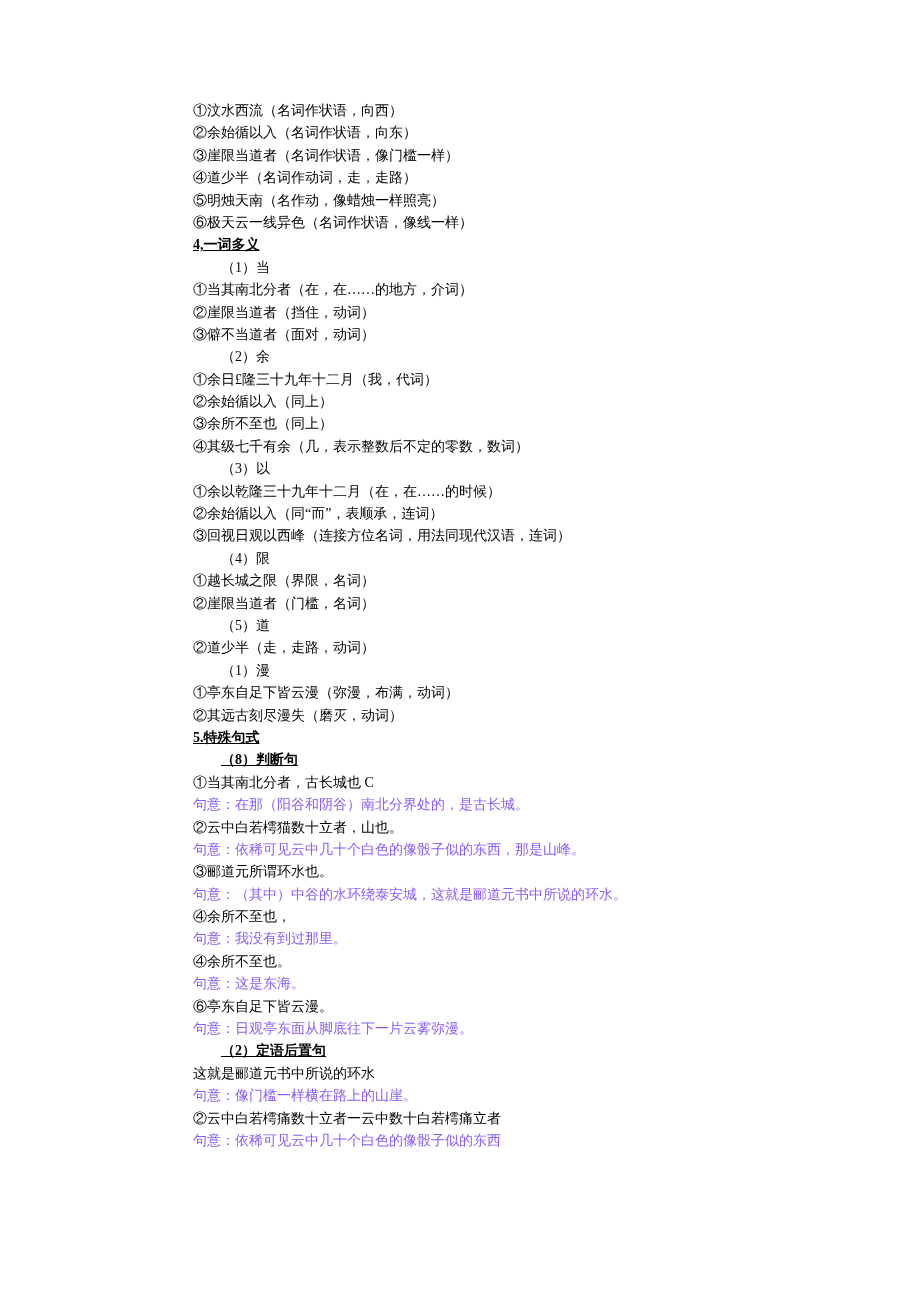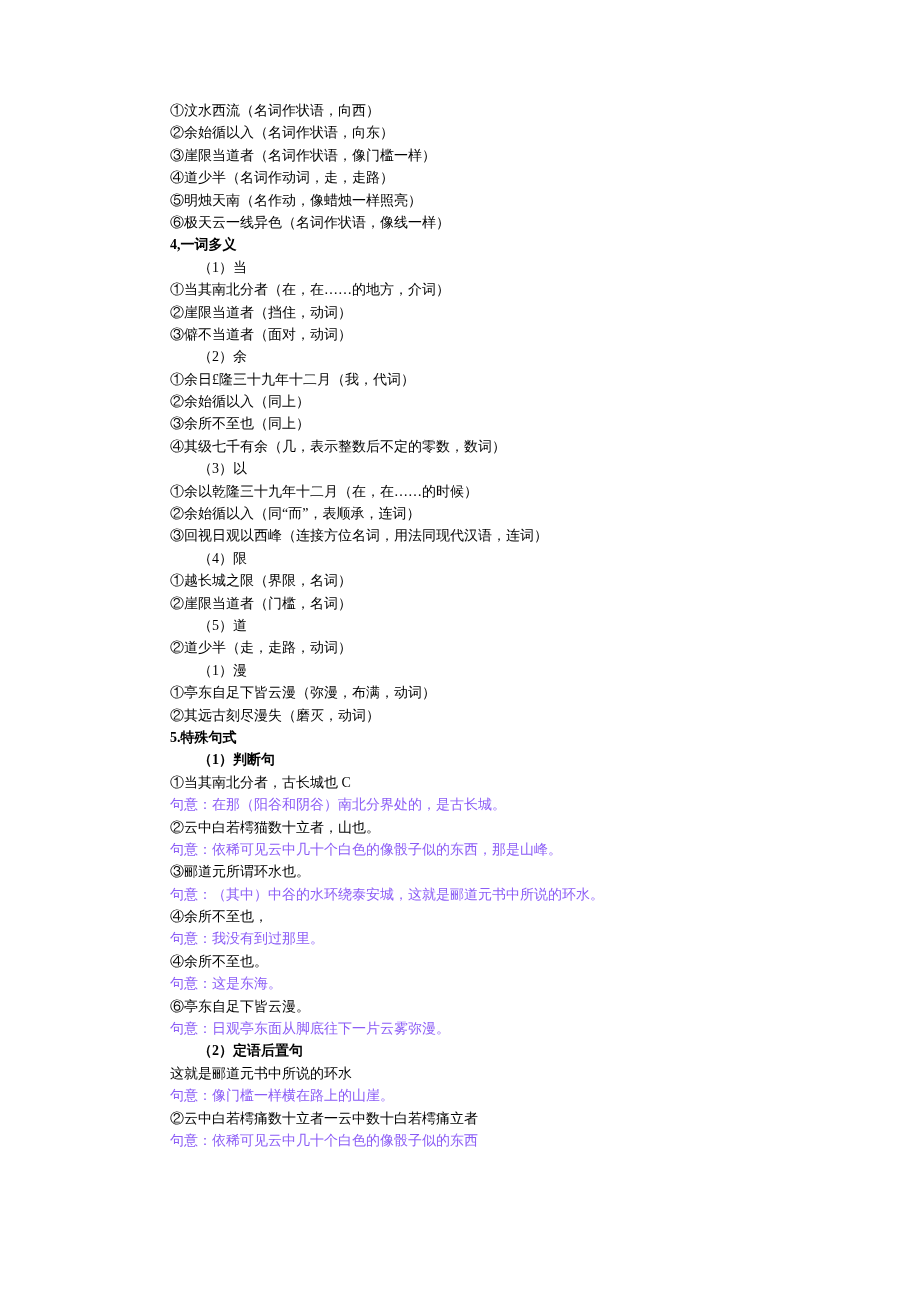--- a/index.html
+++ b/index.html
@@ -8,27 +8,29 @@
     background: #ffffff;
     font-family: "SimSun", "宋体", serif;
     font-size: 14px;
     line-height: 1.6;
     color: #000000;
     width: 920px;
   }
   .page {
     padding: 100px 160px 60px 170px;
     box-sizing: border-box;
+    margin-left: 23px;
   }
   .line {
     margin: 0;
     padding: 0;
   }
   .bold {
     font-weight: bold;
+    text-decoration: underline;
   }
   .indent1 {
     padding-left: 28px;
   }
   .blue {
     color: #8b5cf6;
   }
 </style>
 </head>
 <body>
@@ -66,21 +68,21 @@
 
   <p class="line indent1">（5）道</p>
   <p class="line">②道少半（走，走路，动词）</p>
 
   <p class="line indent1">（1）漫</p>
   <p class="line">①亭东自足下皆云漫（弥漫，布满，动词）</p>
   <p class="line">②其远古刻尽漫失（磨灭，动词）</p>
 
   <p class="line bold">5.特殊句式</p>
 
-  <p class="line indent1 bold">（1）判断句</p>
+  <p class="line indent1 bold">（8）判断句</p>
   <p class="line">①当其南北分者，古长城也 C</p>
   <p class="line blue">句意：在那（阳谷和阴谷）南北分界处的，是古长城。</p>
   <p class="line">②云中白若樗猫数十立者，山也。</p>
   <p class="line blue">句意：依稀可见云中几十个白色的像骰子似的东西，那是山峰。</p>
   <p class="line">③郦道元所谓环水也。</p>
   <p class="line blue">句意：（其中）中谷的水环绕泰安城，这就是郦道元书中所说的环水。</p>
   <p class="line">④余所不至也，</p>
   <p class="line blue">句意：我没有到过那里。</p>
   <p class="line">④余所不至也。</p>
   <p class="line blue">句意：这是东海。</p>

